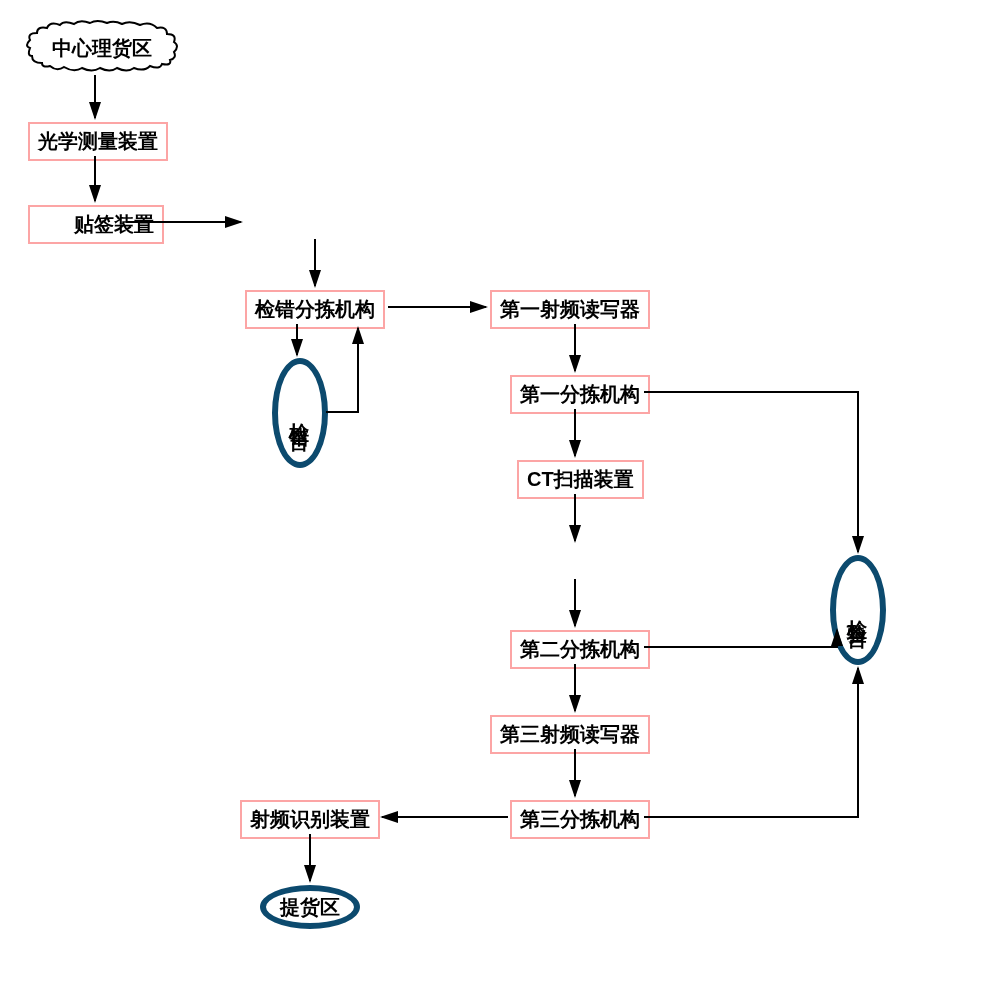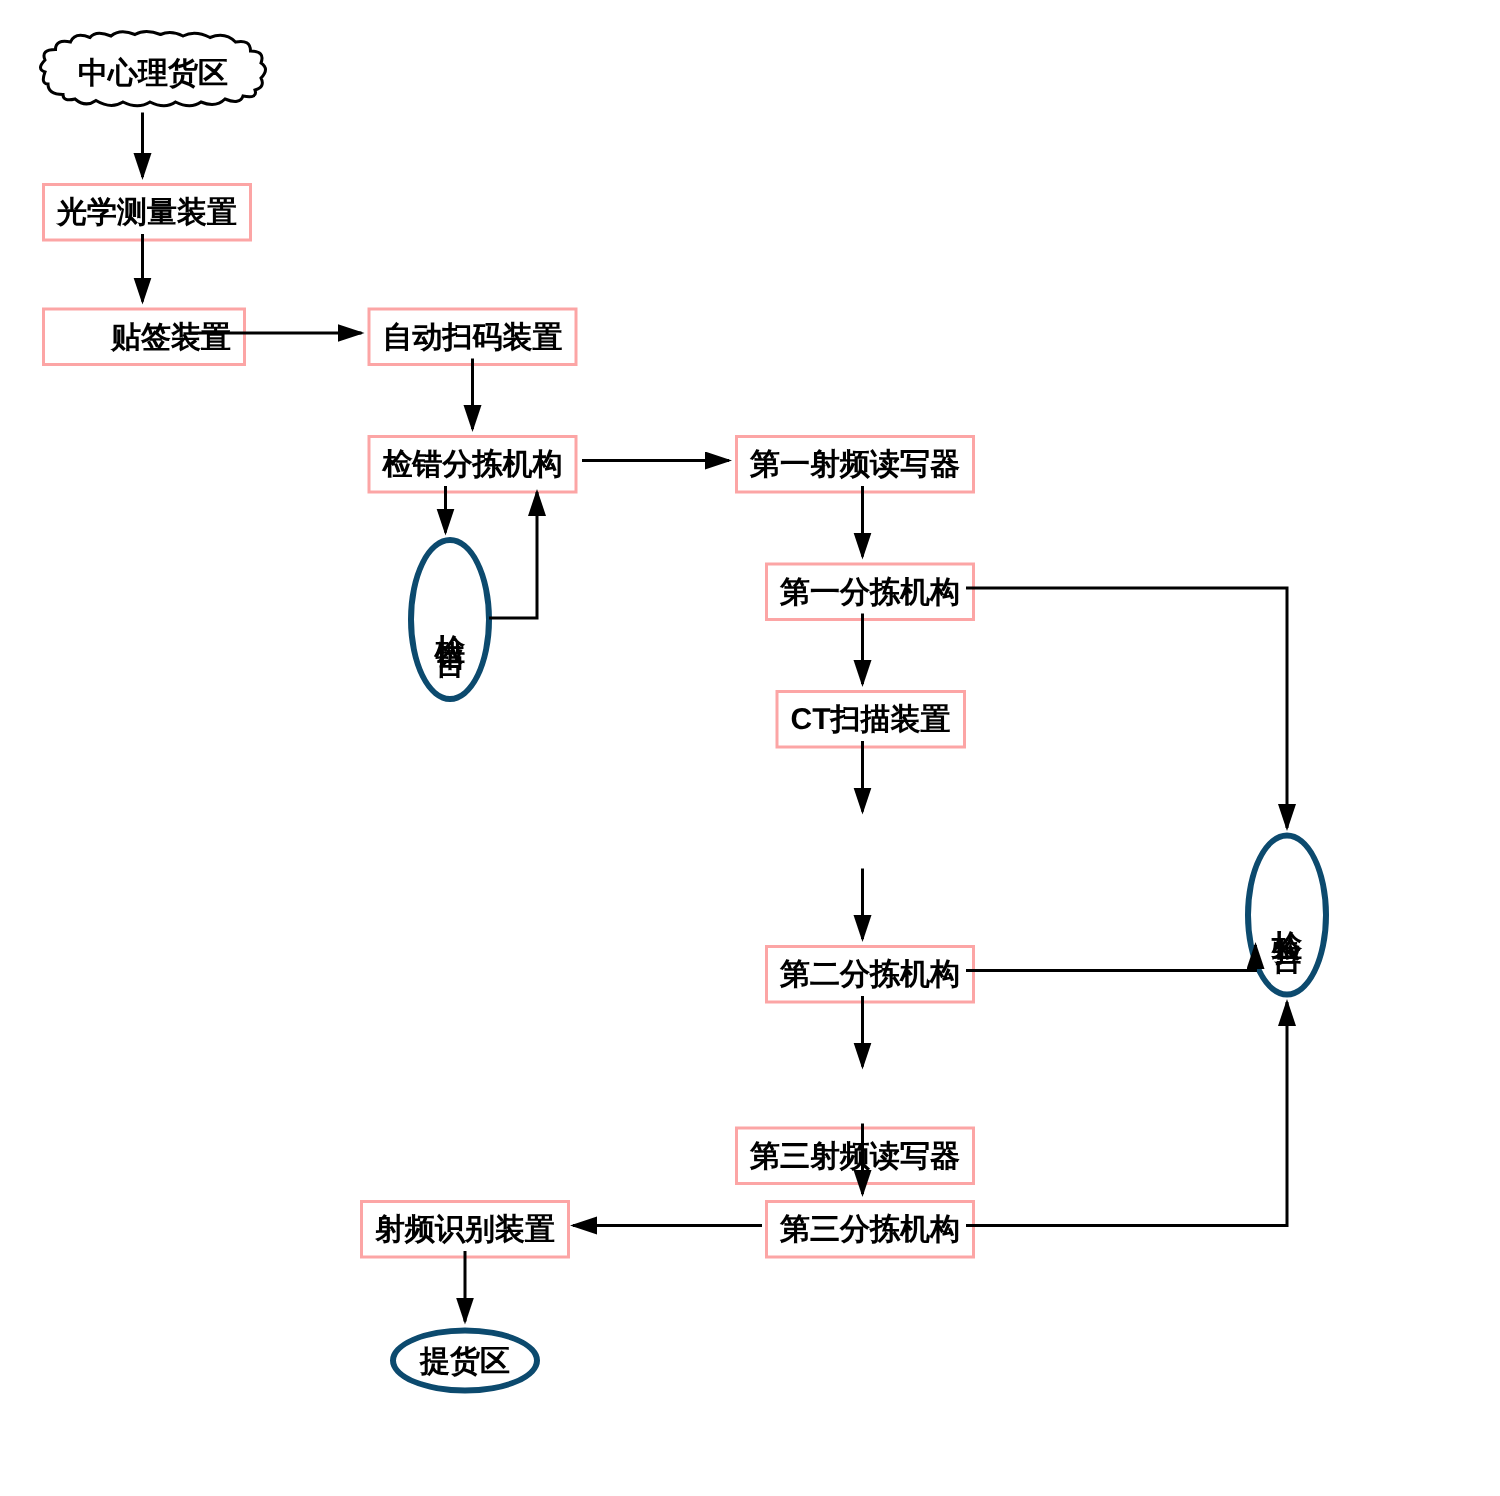--- a/index.html
+++ b/index.html
@@ -21,21 +21,21 @@
       border: 2px solid #fca5a5;
       background: #fff;
       padding: 4px 8px;
       font-size: 20px;
       font-weight: bold;
       text-align: center;
       white-space: nowrap;
     }
     .ellipse {
       position: absolute;
-      border: 4px solid #0c4a6e;
+      border: 6px solid #0c4a6e;
       border-radius: 50%;
       background: #fff;
       font-size: 20px;
       font-weight: bold;
       display: flex;
       align-items: center;
       justify-content: center;
       text-align: center;
     }
     .ellipse-vertical {
@@ -72,23 +72,20 @@
   </div>
 
   <div class="box" style="left:28px; top:122px;">
     <span>光学测量装置</span>
   </div>
 
   <div class="box" style="left:28px; top:205px;padding-left:44px;">
     <span>贴签装置</span>
   </div>
 
-  <div class="box" style="left:245px; top:205px;">
-    <span>自动扫码装置</span>
-  </div>
 
   <div class="box" style="left:245px; top:290px;">
     <span>检错分拣机构</span>
   </div>
 
   <div class="ellipse" style="left:272px; top:358px; width:56px; height:110px;">
     <span class="ellipse-vertical">检错台</span>
   </div>
 
   <div class="box" style="left:490px; top:290px;">
@@ -101,21 +98,21 @@
 
   <div class="box" style="left:510px; top:375px;">
     <span>第一分拣机构</span>
   </div>
 
 
   <div class="box" style="left:510px; top:630px;">
     <span>第二分拣机构</span>
   </div>
 
-  <div class="box" style="left:490px; top:715px;margin-top:36px;">
+  <div class="box" style="left:490px; top:715px;">
     <span>第三射频读写器</span>
   </div>
 
   <div class="box" style="left:510px; top:800px;">
     <span>第三分拣机构</span>
   </div>
 
   <div class="box" style="left:240px; top:800px;">
     <span>射频识别装置</span>
   </div>

